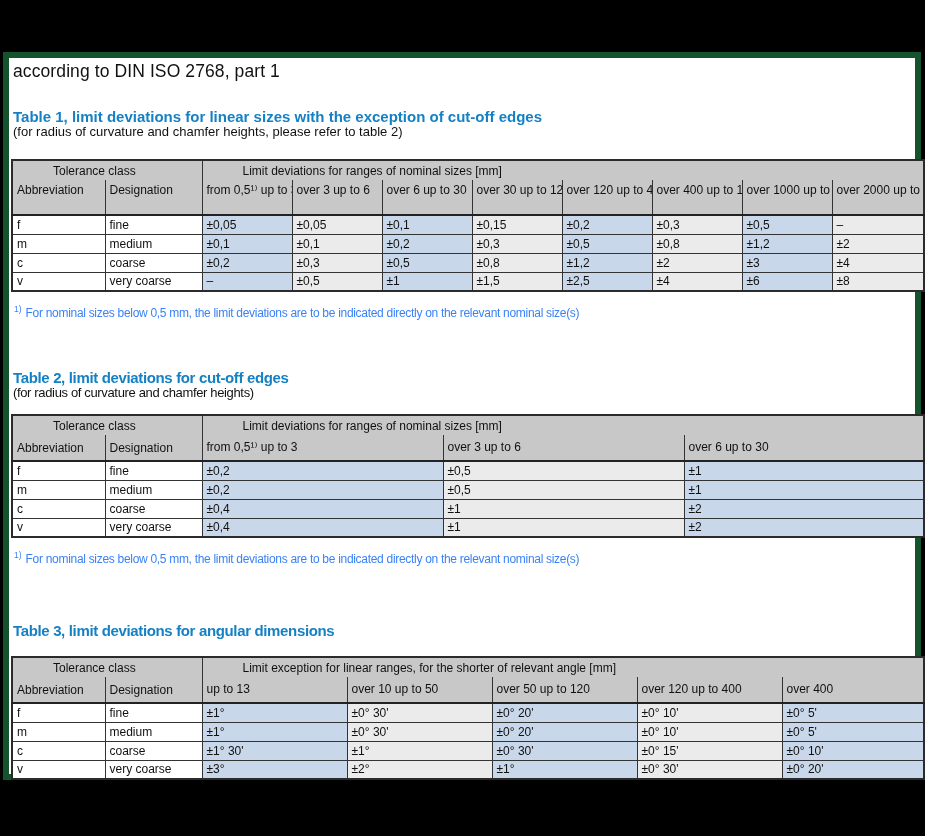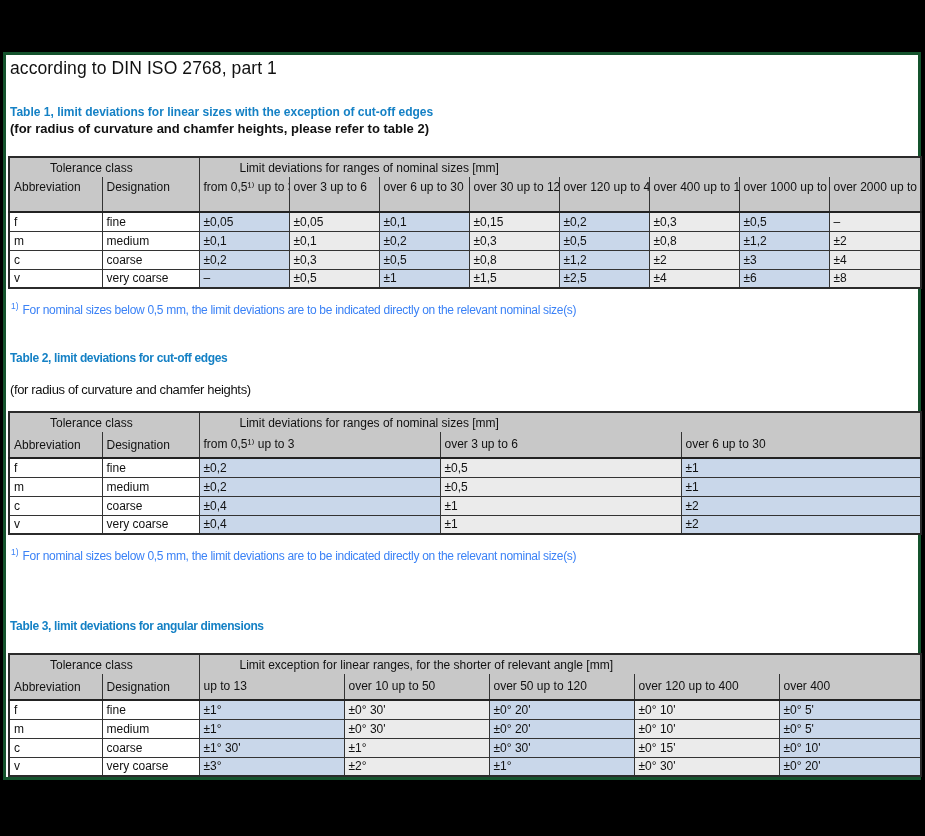--- a/index.html
+++ b/index.html
@@ -15,32 +15,32 @@
     background:#000;
     font-family:"Liberation Sans","DejaVu Sans",sans-serif;
     position:relative;
     overflow:hidden;
   }
   .page{
     position:absolute;
     left:3px; top:52px;
     width:918px; height:728px;
     background:#fff;
-    border:3px solid #14532d;
+    border:6px solid #14532d;
   }
   .page > *{position:absolute;}
   .doc-title{
     left:4px; top:3px;
     font-size:17.5px;
     color:#111;
     letter-spacing:0.1px;
   }
   .tbl-heading{
     left:4px;
-    font-size:12px;
+    font-size:15px;
     font-weight:bold;
     color:var(--heading-blue,#1581c5);
   }
   .tbl-subtitle{
     left:4px;
     font-size:13px;
     color:#111;
   }
   .condensed{letter-spacing:-0.35px;}
   .footnote{
@@ -79,22 +79,22 @@
     height:35px;
     vertical-align:top;
     padding-top:3px;
   }
   .range-th{white-space:pre-line;line-height:1.3;}
   .tol-table tbody tr{height:19px;}
   .tol-table tbody td{background:#fff;line-height:1;}
   .tol-table tbody td:nth-child(2n+3){background:var(--cell-blue,#c9d7ea);}
   .tol-table tbody td:nth-child(2n+4){background:var(--cell-gray,#ebebeb);}
   
-  #h1{top:50px;} #sub1{top:66px;font-weight:bold;} #tbl1{top:101px;} #fn1{top:246px;}
-  #h2{top:296px;} #sub2{top:327px;} #tbl2{top:356px;} #fn2{top:492px;}
+  #h1{top:50px;} #sub1{top:66px;} #tbl1{top:101px;} #fn1{top:246px;}
+  #h2{top:311px;} #sub2{top:327px;} #tbl2{top:356px;} #fn2{top:492px;}
   #h3{top:564px;text-align:right;} #tbl3{top:598px;}
 </style>
 </head>
 <body>
 
 <div class="page">
 
   <div class="doc-title">according to DIN ISO 2768, part 1</div>
 
   <div id="h1" class="tbl-heading">Table 1, limit deviations for linear sizes with the exception of cut-off edges</div>

